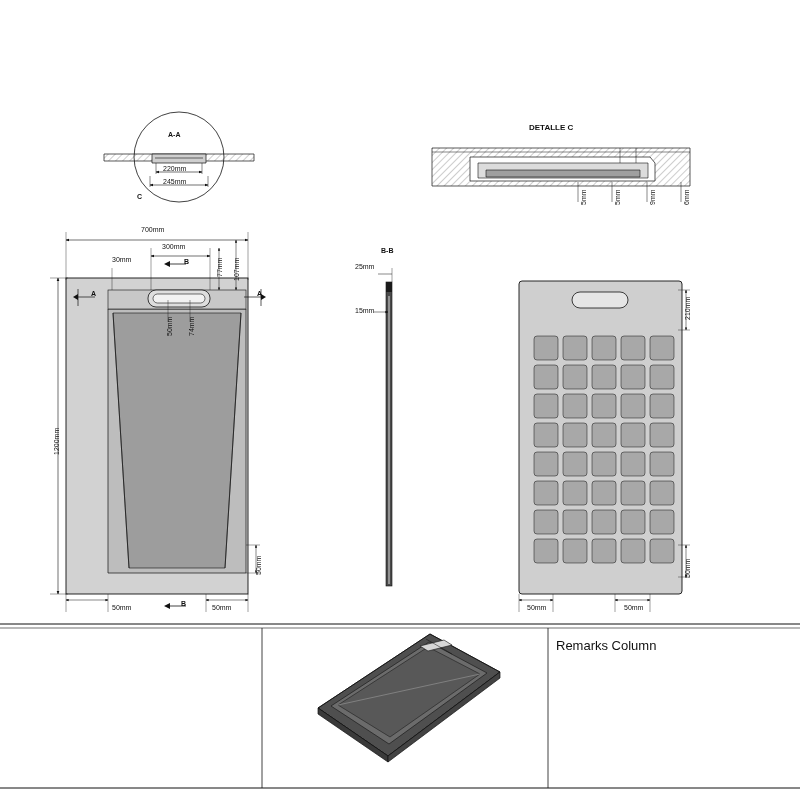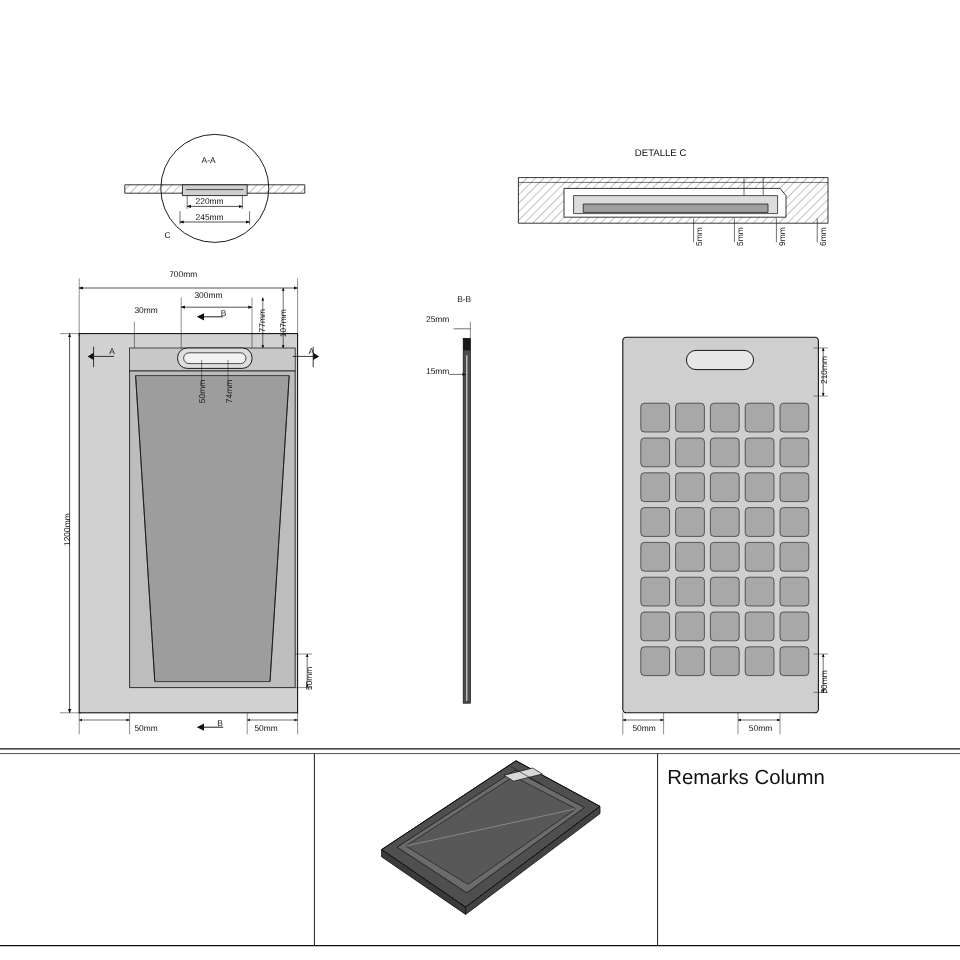--- a/index.html
+++ b/index.html
@@ -27,28 +27,28 @@
     height: 800px;
   }
   .lbl {
     position: absolute;
     font-size: 7px;
     line-height: 8px;
     white-space: nowrap;
     color: #111;
   }
   .lbl.big { font-size: 8px; }
-  .lbl.bold { font-weight: normal; text-align: center; }
+  .lbl.bold { font-weight: bold; text-align: center; }
   .lbl.vert {
     transform-origin: 0 0;
     transform: rotate(-90deg);
   }
   .remarks {
     position: absolute;
-    font-size: 17px;
+    font-size: 13px;
     color: #111;
   }
 </style>
 </head>
 <body>
 
 <div class="sheet">
 
   <svg class="drawing" viewBox="0 0 800 800">
     <defs>

